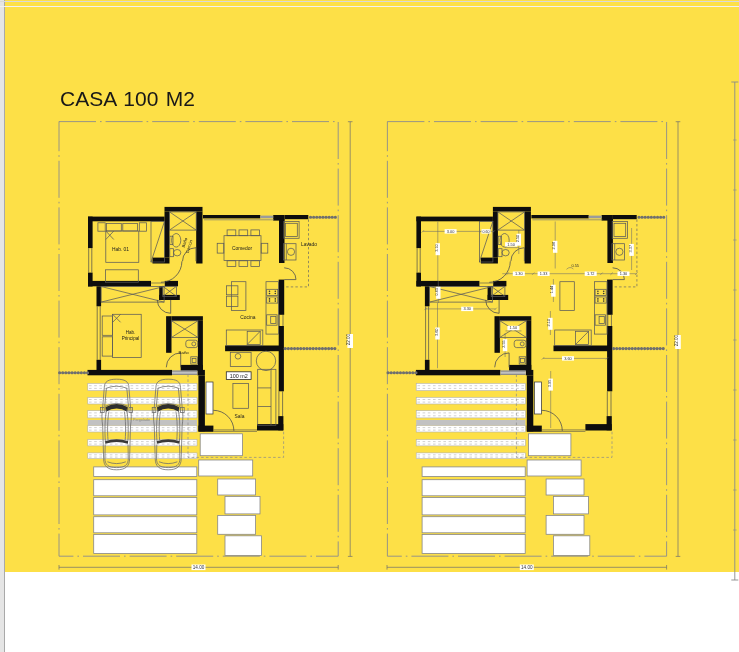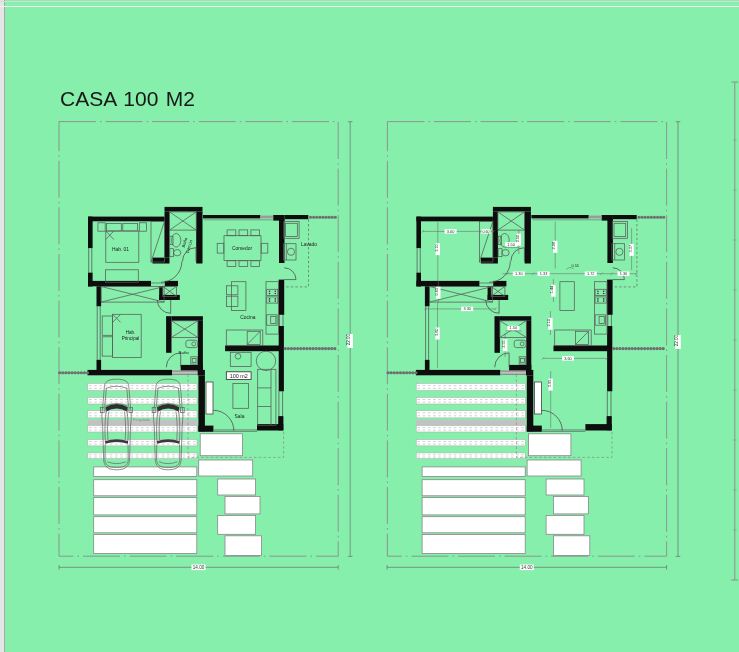--- a/index.html
+++ b/index.html
@@ -1,17 +1,17 @@
 <!DOCTYPE html>
 <html><head>
 <meta charset="utf-8">
 <style>
 html,body{margin:0;padding:0;background:#fff;width:739px;height:652px;overflow:hidden}
 *{font-family:"Liberation Sans",sans-serif}
-#page{position:relative;width:739px;height:652px;background:#86efac}
+#page{position:relative;width:739px;height:572px;background:#fde047}
 svg{position:absolute;top:0;left:0}
 </style>
 </head>
 <body>
 <div id="page">
 <svg width="739" height="652" viewBox="0 0 739 652">
 <defs>
 <g id="plan" fill="none" stroke="none">
 
 <rect x="59" y="121.6" width="279.2" height="434.6" fill="none" stroke="#8c8c8c" stroke-width="0.9" stroke-dasharray="37 4 1.6 4"></rect>

